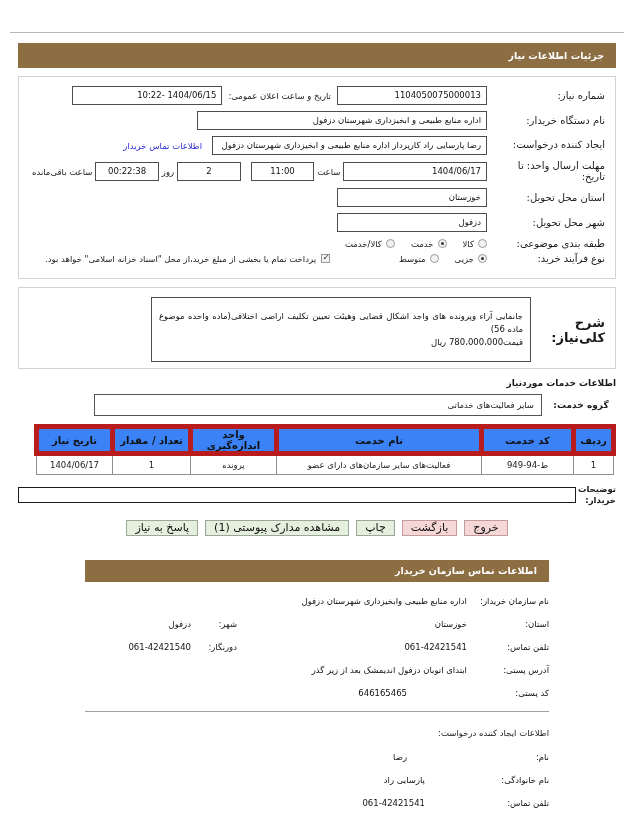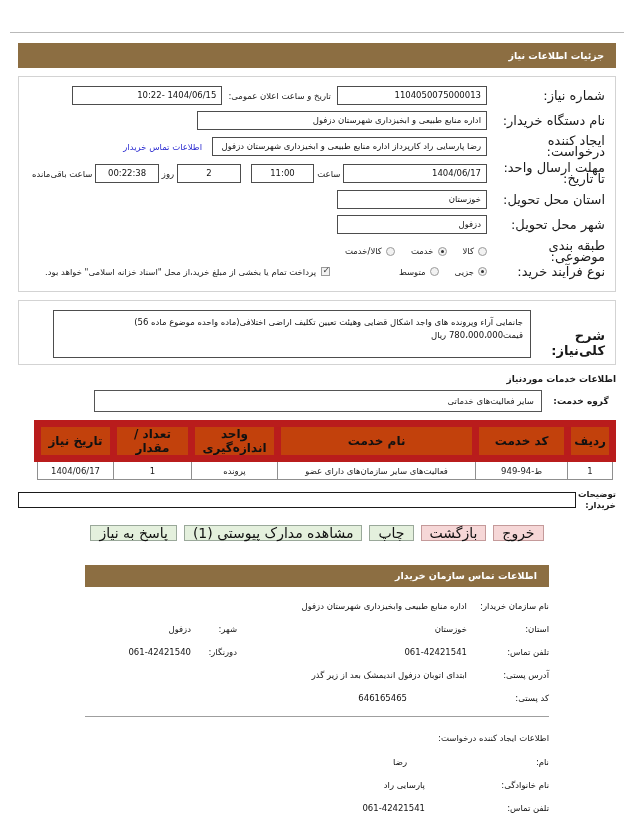--- a/index.html
+++ b/index.html
@@ -64,21 +64,21 @@
     display: flex;
     flex-direction: row;
     align-items: center;
     justify-content: flex-start;
     margin-bottom: 6px;
     width: 100%;
   }
   .lbl {
     width: 118px;
     flex: 0 0 118px;
-    font-size: 13px;
+    font-size: 10px;
     color: #1a1a1a;
     line-height: 11px;
     padding-left: 6px;
   }
   .lbl.two-line { line-height: 10.5px; }
 
   .ibox {
     border: 1px solid #4d4d4d;
     background: #ffffff;
     height: 19px;
@@ -182,23 +182,23 @@
     width: 74px;
     flex: 0 0 74px;
     font-weight: bold;
     font-size: 13px;
     text-align: right;
     padding-top: 18px;
     padding-left: 4px;
   }
   .desc-box {
     border: 1px solid #4d4d4d;
-    width: 478px;
+    width: 380px;
     min-height: 48px;
-    padding: 5px 7px;
+    padding: 12px 7px;
     font-size: 8.5px;
     line-height: 13px;
     text-align: justify;
     color: #111;
   }
   .desc-box div { margin: 0; }
 
   
   .sub-title {
     font-weight: bold;
@@ -229,25 +229,25 @@
     text-align: right;
   }
 
   table.svc {
     border-collapse: collapse;
     width: 582px;
     margin: 0 18px 0 18px;
     font-size: 8.5px;
   }
   table.svc th {
-    background: #c2410c;
-    border: 7px solid #b91c1c;
+    background: #3b82f6;
+    border: 5px solid #b91c1c;
     height: 19px;
     font-weight: bold;
-    font-size: 12px;
+    font-size: 10px;
     color: #111;
     padding: 0 3px;
   }
   table.svc td {
     border: 1px solid #8f8f8f;
     background: #ffffff;
     height: 21px;
     text-align: center;
     padding: 0 3px;
     font-size: 8.5px;
@@ -279,21 +279,21 @@
   
   .btnbar {
     display: flex;
     flex-direction: row;
     justify-content: center;
     gap: 7px;
     margin: 14px 0 0 0;
     padding: 0 18px;
   }
   .btn {
-    font-size: 14px;
+    font-size: 11px;
     height: 16px;
     line-height: 14px;
     padding: 0 8px;
     border: 1px solid #9aa89a;
     background: #e4f0dd;
     color: #111;
     text-align: center;
     cursor: pointer;
     white-space: nowrap;
     font-family: "DejaVu Sans", "Liberation Sans", sans-serif;

